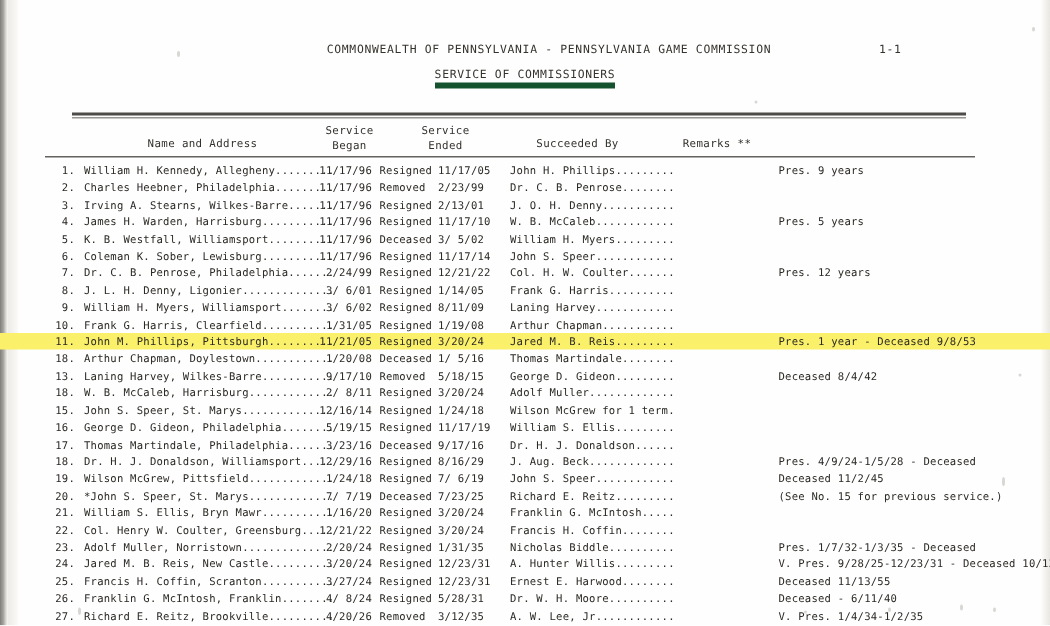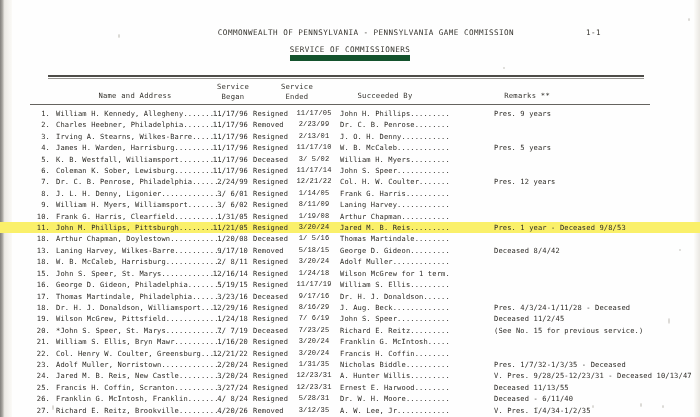--- a/index.html
+++ b/index.html
@@ -49,21 +49,21 @@
     left: 0;
     width: 700px;
     text-align: center;
     font-size: 7.6px;
     letter-spacing: .45px;
     color: #35332d;
   }
   #hdr-line1 { top: 28px; margin-left: 16px; }
   #hdr-line2 { top: 45px; }
   #hdr-line2 span {
-    border-bottom: 6px solid #14532d;
+    border-bottom: 4px solid #14532d;
     padding-bottom: 1px;
   }
   #page-number {
     position: absolute;
     left: 586px;
     top: 28px;
     font-size: 7.6px;
     letter-spacing: .4px;
     color: #35332d;
   }
@@ -108,21 +108,21 @@
   .colhdrs .ch {
     position: absolute;
     text-align: center;
     line-height: 10px;
     white-space: pre-line;
   }
   #ch-name    { left: 60px;  width: 150px; top: 9px; }
   #ch-began   { left: 198px; width: 70px;  top: 0px; }
   #ch-ended   { left: 262px; width: 70px;  top: 0px; }
   #ch-succ    { left: 330px; width: 110px; top: 9px; }
-  #ch-remarks { left: 450px; width: 100px; top: 9px; text-align: right; }
+  #ch-remarks { left: 428px; width: 100px; top: 9px; }
 
   
   #rows {
     position: absolute;
     left: 0;
     top: 108px;
     width: 700px;
   }
   .row {
     position: relative;
@@ -138,23 +138,23 @@
   }
   .row .c {
     position: absolute;
     top: 0;
     line-height: 11.42px;
   }
   .c-num     { left: 30px;  width: 20px; text-align: right; }
   .c-name    { left: 56px;  }
   .c-began   { left: 196px; width: 52px; text-align: right; }
   .c-ended-v { left: 253px; width: 42px; }
-  .c-ended-d { left: 292px; width: 44px; text-align: center; font-family: Liberation Mono, monospace; }
+  .c-ended-d { left: 292px; width: 44px; text-align: left; }
   .c-succ    { left: 340px; }
-  .c-remarks { left: 454px; padding-left: 40px; }
+  .c-remarks { left: 479px; padding-left: 40px; }
 </style>
 </head>
 <body>
 
 <div id="page">
 
   <div class="edge-left-dark"></div>
   <div class="edge-left-light"></div>
   <div class="edge-right"></div>
 
@@ -330,21 +330,21 @@
         <div class="c c-ended-d">9/17/16</div>
         <div class="c c-succ">Dr. H. J. Donaldson......</div>
       </div>
       <div class="row">
         <div class="c c-num">18.</div>
         <div class="c c-name">Dr. H. J. Donaldson, Williamsport.....</div>
         <div class="c c-began">12/29/16</div>
         <div class="c c-ended-v">Resigned</div>
         <div class="c c-ended-d">8/16/29</div>
         <div class="c c-succ">J. Aug. Beck.............</div>
-        <div class="c c-remarks">Pres. 4/3/24-1/11/28 - Deceased</div>
+        <div class="c c-remarks">Pres. 4/9/24-1/5/28 - Deceased</div>
       </div>
       <div class="row">
         <div class="c c-num">19.</div>
         <div class="c c-name">Wilson McGrew, Pittsfield.............</div>
         <div class="c c-began">1/24/18</div>
         <div class="c c-ended-v">Resigned</div>
         <div class="c c-ended-d">7/ 6/19</div>
         <div class="c c-succ">John S. Speer............</div>
         <div class="c c-remarks">Deceased 11/2/45</div>
       </div>

